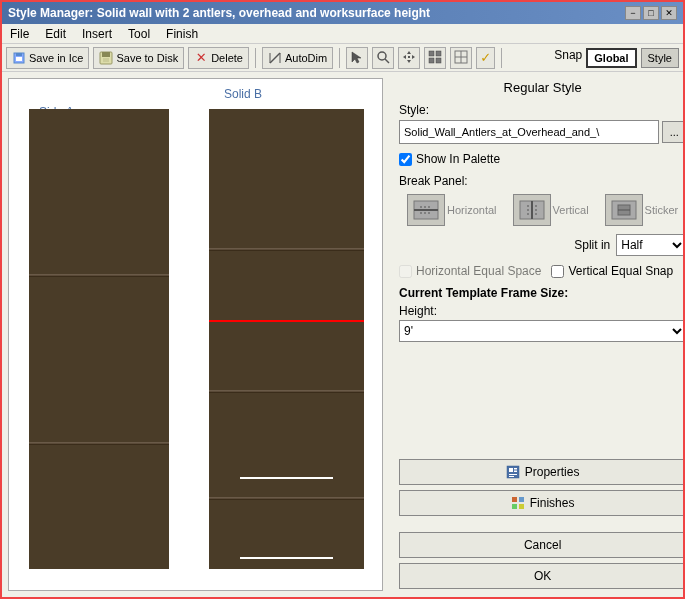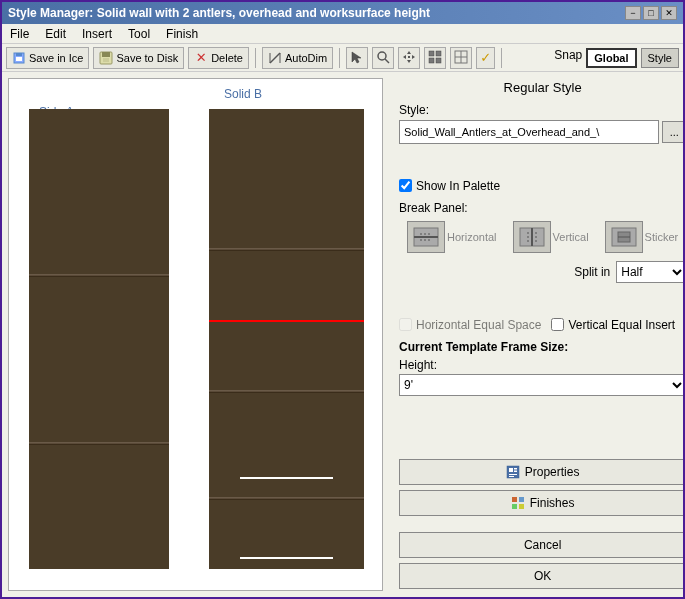--- a/index.html
+++ b/index.html
@@ -10,21 +10,21 @@
       display: flex;
       justify-content: center;
       align-items: center;
       width: 685px;
       height: 599px;
     }
     .window {
       width: 685px;
       height: 599px;
       background: #f0f0e8;
-      border: 2px solid #4c1d95;
+      border: 2px solid #ef4444;
       display: flex;
       flex-direction: column;
     }
     .title-bar {
       background: linear-gradient(to right, #4a6fa5, #6a8fc5);
       color: white;
       padding: 3px 6px;
       font-size: 12px;
       font-weight: bold;
       display: flex;
@@ -232,23 +232,22 @@
       background: #e0e0d8;
       border: 1px solid #888;
       cursor: pointer;
       display: flex;
       align-items: center;
       justify-content: center;
       font-size: 11px;
     }
     .checkbox-row {
       display: flex;
-      align-items: flex-start;
+      align-items: center;
       gap: 4px;
-      margin-top: 27px;
     }
     .checkbox-row input[type=checkbox] {
       margin: 0;
     }
     .break-panel-section {
       display: flex;
       flex-direction: column;
       gap: 6px;
     }
     .break-icons-row {
@@ -568,21 +567,21 @@
         </select>
       </div>
 
       <div class="equal-space-section">
         <div class="checkbox-row disabled-checkbox">
           <input type="checkbox" disabled="" style="">
           <span>Horizontal Equal Space</span>
         </div>
         <div class="checkbox-row">
           <input type="checkbox" style="">
-          <span>Vertical Equal Insert</span>
+          <span>Vertical Equal Snap</span>
         </div>
       </div>
 
       <div class="frame-size-section">
         <span class="frame-size-title">Current Template Frame Size:</span>
         <div class="hw-row">
           <div class="hw-col">
             <span class="hw-label">Height:</span>
             <select class="hw-select">
               <option>9'</option>

